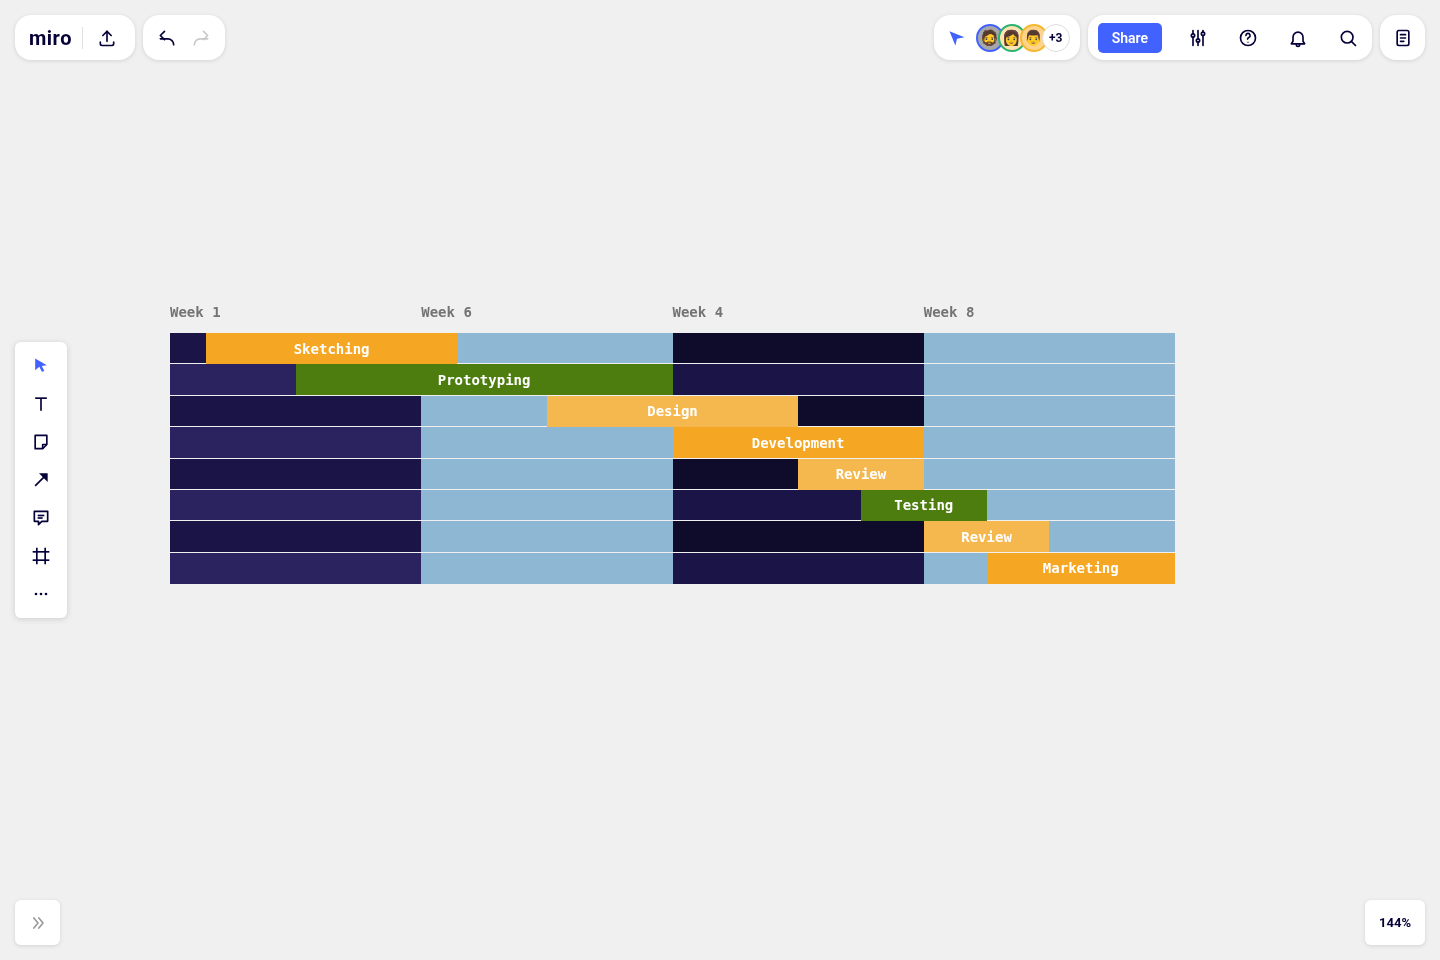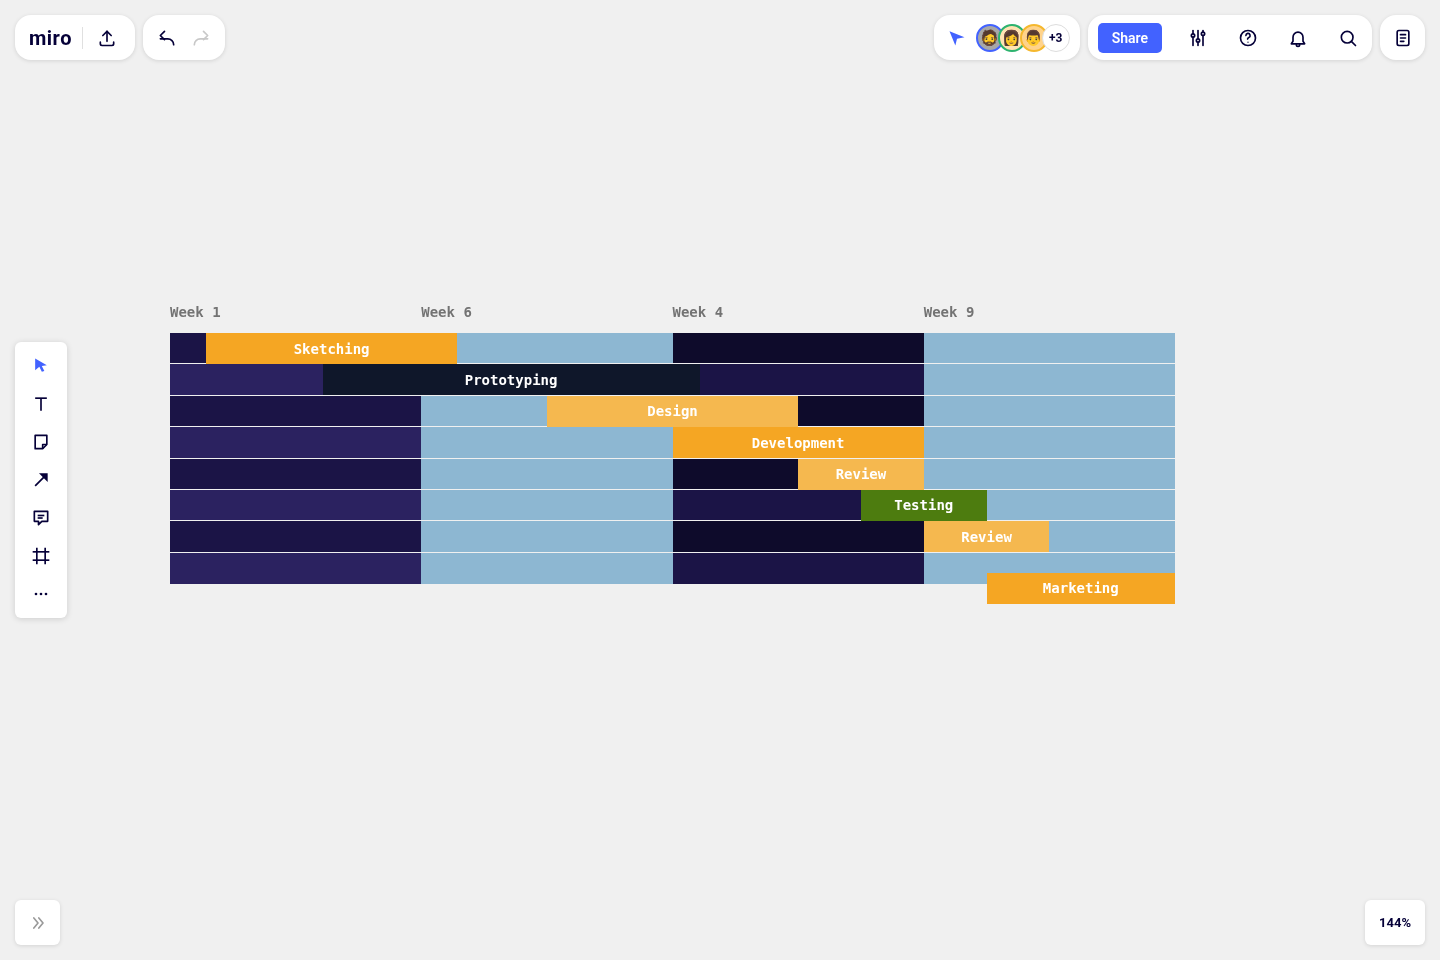--- a/index.html
+++ b/index.html
@@ -207,36 +207,36 @@
 
 <div class="zoom-panel">
   <span>144%</span>
 </div>
 
 <div class="gantt-wrap">
   <div class="gantt-headers" id="gantt-headers">
       <span class="wk" style="left: 0%;">Week 1</span>
       <span class="wk" style="left: 25%;">Week 6</span>
       <span class="wk" style="left: 50%;">Week 4</span>
-      <span class="wk" style="left: 75%;">Week 9</span>
+      <span class="wk" style="left: 75%;">Week 8</span>
     </div>
   <div class="gantt" id="gantt" style="height: 251.2px;">
       <div class="gantt-row" style="height: 31.4px;">
         <div class="gantt-bg-cell" style="left: 0%; width: 25%; background: rgb(27, 20, 70);"></div>
         <div class="gantt-bg-cell" style="left: 25%; width: 25%; background: rgb(141, 183, 210);"></div>
         <div class="gantt-bg-cell" style="left: 50%; width: 25%; background: rgb(14, 11, 43);"></div>
         <div class="gantt-bg-cell" style="left: 75%; width: 25%; background: rgb(141, 183, 210);"></div>
         <div class="task-bar" style="left: 0%; width: 25%; background: rgb(245, 166, 35); margin-left: 36px;">Sketching</div>
       </div>
       <div class="gantt-row" style="height: 31.4px;">
         <div class="gantt-bg-cell" style="left: 0%; width: 25%; background: rgb(43, 34, 96);"></div>
         <div class="gantt-bg-cell" style="left: 25%; width: 25%; background: rgb(141, 183, 210);"></div>
         <div class="gantt-bg-cell" style="left: 50%; width: 25%; background: rgb(27, 20, 70);"></div>
         <div class="gantt-bg-cell" style="left: 75%; width: 25%; background: rgb(141, 183, 210);"></div>
-        <div class="task-bar" style="left: 12.5%; width: 37.5%; background: #0f172a; margin-left: 27px;">Prototyping</div>
+        <div class="task-bar" style="left: 12.5%; width: 37.5%; background: #4d7c0f;">Prototyping</div>
       </div>
       <div class="gantt-row" style="height: 31.4px; padding-left: 48px;">
         <div class="gantt-bg-cell" style="left: 0%; width: 25%; background: rgb(27, 20, 70);"></div>
         <div class="gantt-bg-cell" style="left: 25%; width: 25%; background: rgb(141, 183, 210);"></div>
         <div class="gantt-bg-cell" style="left: 50%; width: 25%; background: rgb(14, 11, 43);"></div>
         <div class="gantt-bg-cell" style="left: 75%; width: 25%; background: rgb(141, 183, 210);"></div>
         <div class="task-bar" style="left: 37.5%; width: 25%; background: rgb(245, 184, 79);">Design</div>
       </div>
       <div class="gantt-row" style="height: 31.4px;">
         <div class="gantt-bg-cell" style="left: 0%; width: 25%; background: rgb(43, 34, 96);"></div>
@@ -264,16 +264,16 @@
         <div class="gantt-bg-cell" style="left: 25%; width: 25%; background: rgb(141, 183, 210);"></div>
         <div class="gantt-bg-cell" style="left: 50%; width: 25%; background: rgb(14, 11, 43);"></div>
         <div class="gantt-bg-cell" style="left: 75%; width: 25%; background: rgb(141, 183, 210);"></div>
         <div class="task-bar" style="left: 75%; width: 12.5%; background: rgb(245, 184, 79);">Review</div>
       </div>
       <div class="gantt-row" style="height: 31.4px;">
         <div class="gantt-bg-cell" style="left: 0%; width: 25%; background: rgb(43, 34, 96);"></div>
         <div class="gantt-bg-cell" style="left: 25%; width: 25%; background: rgb(141, 183, 210);"></div>
         <div class="gantt-bg-cell" style="left: 50%; width: 25%; background: rgb(27, 20, 70);"></div>
         <div class="gantt-bg-cell" style="left: 75%; width: 25%; background: rgb(141, 183, 210);"></div>
-        <div class="task-bar" style="left: 81.25%; width: 18.75%; background: rgb(245, 166, 35); margin-top: 20px;">Marketing</div>
+        <div class="task-bar" style="left: 81.25%; width: 18.75%; background: rgb(245, 166, 35);">Marketing</div>
       </div>
     </div>
 </div>
 
 </body></html>

